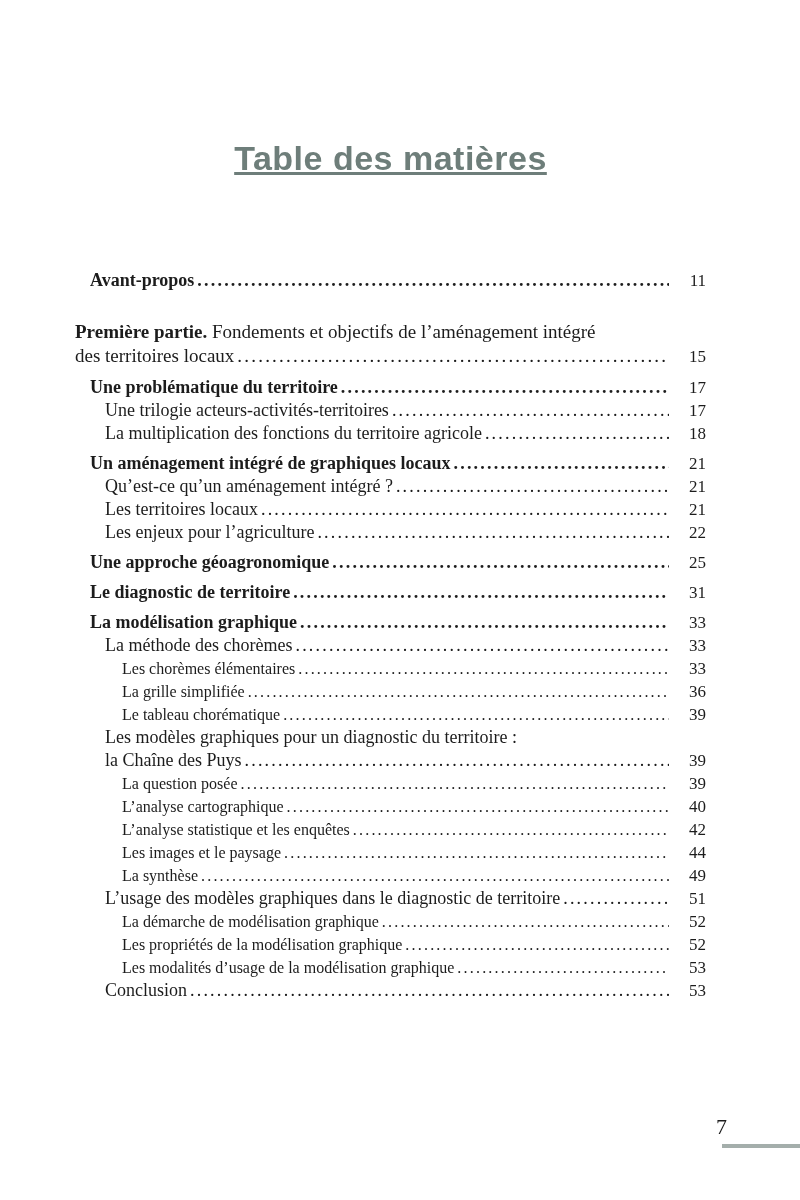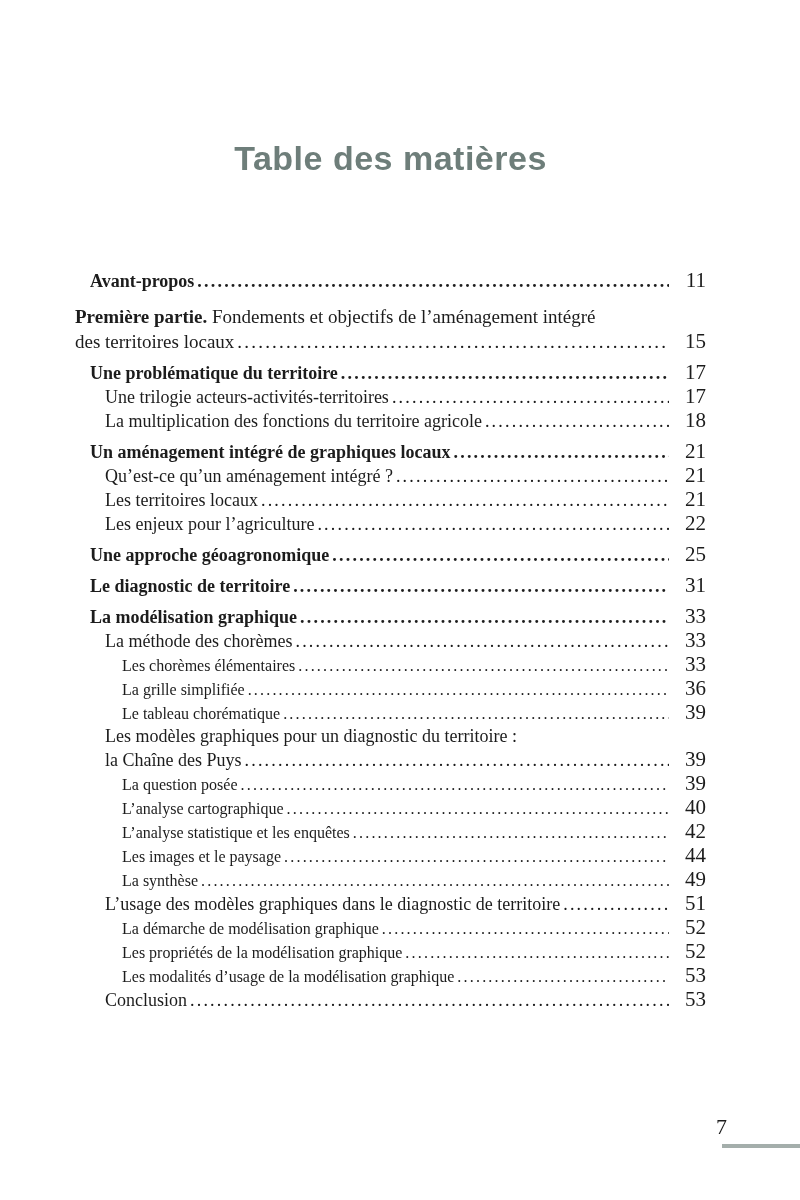--- a/index.html
+++ b/index.html
@@ -17,50 +17,51 @@
   }
   .title {
     margin: 141px 0 0 0;
     text-align: center;
     font-family: "Liberation Sans", sans-serif;
     font-weight: bold;
     font-size: 34px;
     line-height: 34px;
     letter-spacing: 0.5px;
     color: var(--title-color, #6e7e7a);
+    text-decoration: underline;
   }
   .toc {
     margin-top: 94px;
     font-size: 18px;
   }
   .entry { line-height: 23px; }
   .entry.h1 { font-weight: bold; padding-left: 15px; margin-top: 7px; }
   .entry.h2 { padding-left: 30px; }
   .entry.h3 { padding-left: 47px; font-size: 16px; }
-  .entry.part { margin-top: 12px; margin-bottom: 4px; font-size: 19px; line-height: 24px; }
+  .entry.part { margin-top: 28px; margin-bottom: 4px; font-size: 19px; line-height: 24px; }
   .entry .prefix { font-weight: bold; }
   .flexline { display: flex; align-items: baseline; }
   .lbl { flex: 0 0 auto; white-space: nowrap; }
   .leader {
     flex: 1 1 auto;
     min-width: 10px;
     overflow: hidden;
     white-space: nowrap;
     margin-left: 3px;
   }
   .leader::after {
     content: "......................................................................................................................................................";
     letter-spacing: 2.2px;
   }
   .pg {
     flex: 0 0 auto;
     min-width: 30px;
     padding-left: 7px;
     text-align: right;
-    font-size: 21px;
+    font-size: 17px;
     font-weight: normal;
   }
   .folio {
     position: absolute;
     top: 1114px;
     right: 73px;
     font-size: 22px;
     line-height: 26px;
     color: var(--text-color, #1c1c1c);
   }

